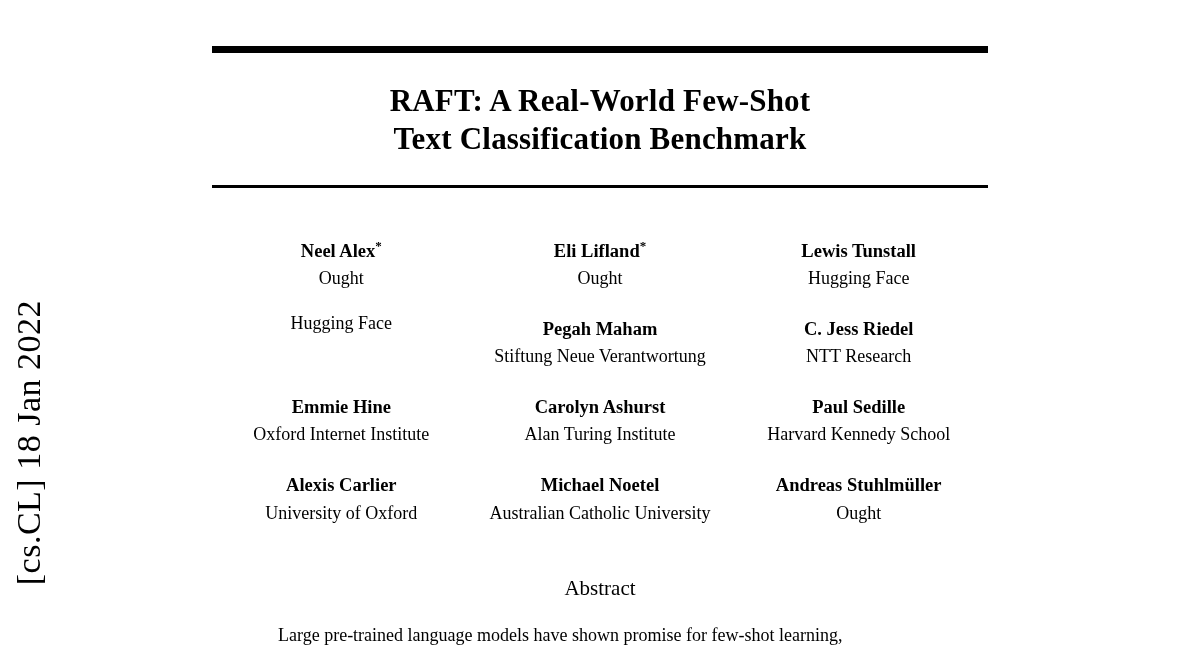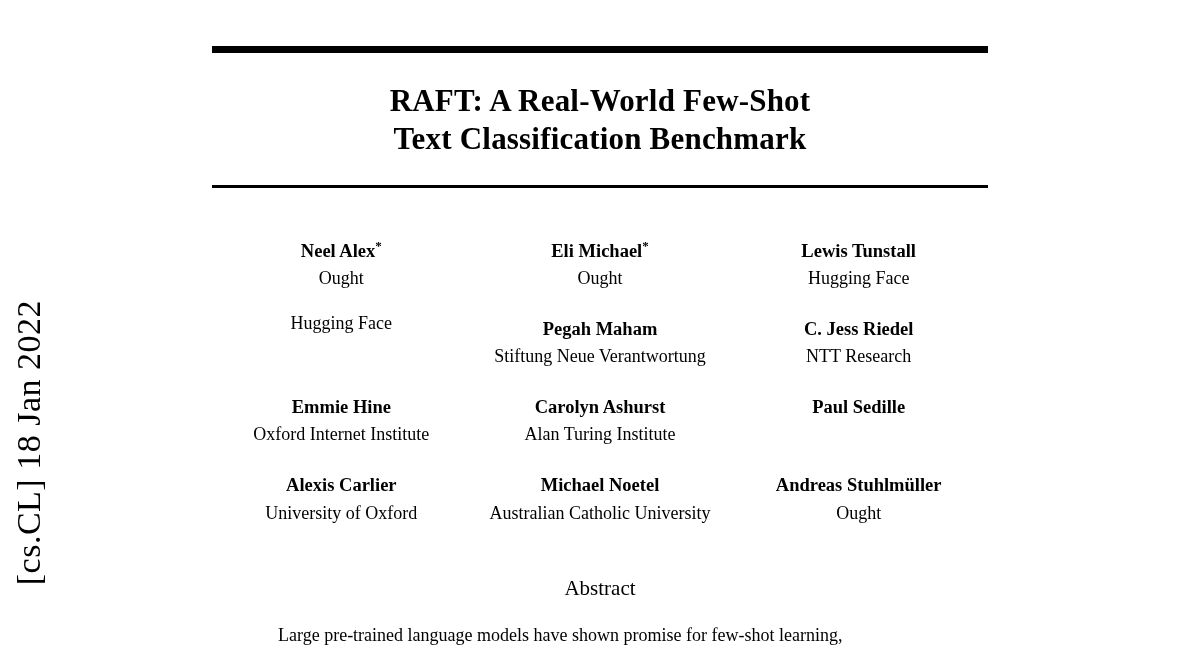--- a/index.html
+++ b/index.html
@@ -138,21 +138,21 @@
   <div class="rule-bottom"></div>
 
   <div class="authors">
 
     <div class="author-row">
       <div class="author-cell">
         <div class="author-name"><span>Neel Alex</span><span class="star">*</span></div>
         <div class="author-affil">Ought</div>
       </div>
       <div class="author-cell">
-        <div class="author-name"><span>Eli Michael</span><span class="star">*</span></div>
+        <div class="author-name"><span>Eli Lifland</span><span class="star">*</span></div>
         <div class="author-affil">Ought</div>
       </div>
       <div class="author-cell">
         <div class="author-name"><span>Lewis Tunstall</span><span class="star"></span></div>
         <div class="author-affil">Hugging Face</div>
       </div>
     </div>
 
     <div class="author-row">
       <div class="author-cell">
@@ -172,20 +172,21 @@
       <div class="author-cell">
         <div class="author-name"><span>Emmie Hine</span><span class="star"></span></div>
         <div class="author-affil">Oxford Internet Institute</div>
       </div>
       <div class="author-cell">
         <div class="author-name"><span>Carolyn Ashurst</span><span class="star"></span></div>
         <div class="author-affil">Alan Turing Institute</div>
       </div>
       <div class="author-cell">
         <div class="author-name"><span>Paul Sedille</span><span class="star"></span></div>
+        <div class="author-affil">Harvard Kennedy School</div>
       </div>
     </div>
 
     <div class="author-row">
       <div class="author-cell">
         <div class="author-name"><span>Alexis Carlier</span><span class="star"></span></div>
         <div class="author-affil">University of Oxford</div>
       </div>
       <div class="author-cell">
         <div class="author-name"><span>Michael Noetel</span><span class="star"></span></div>

